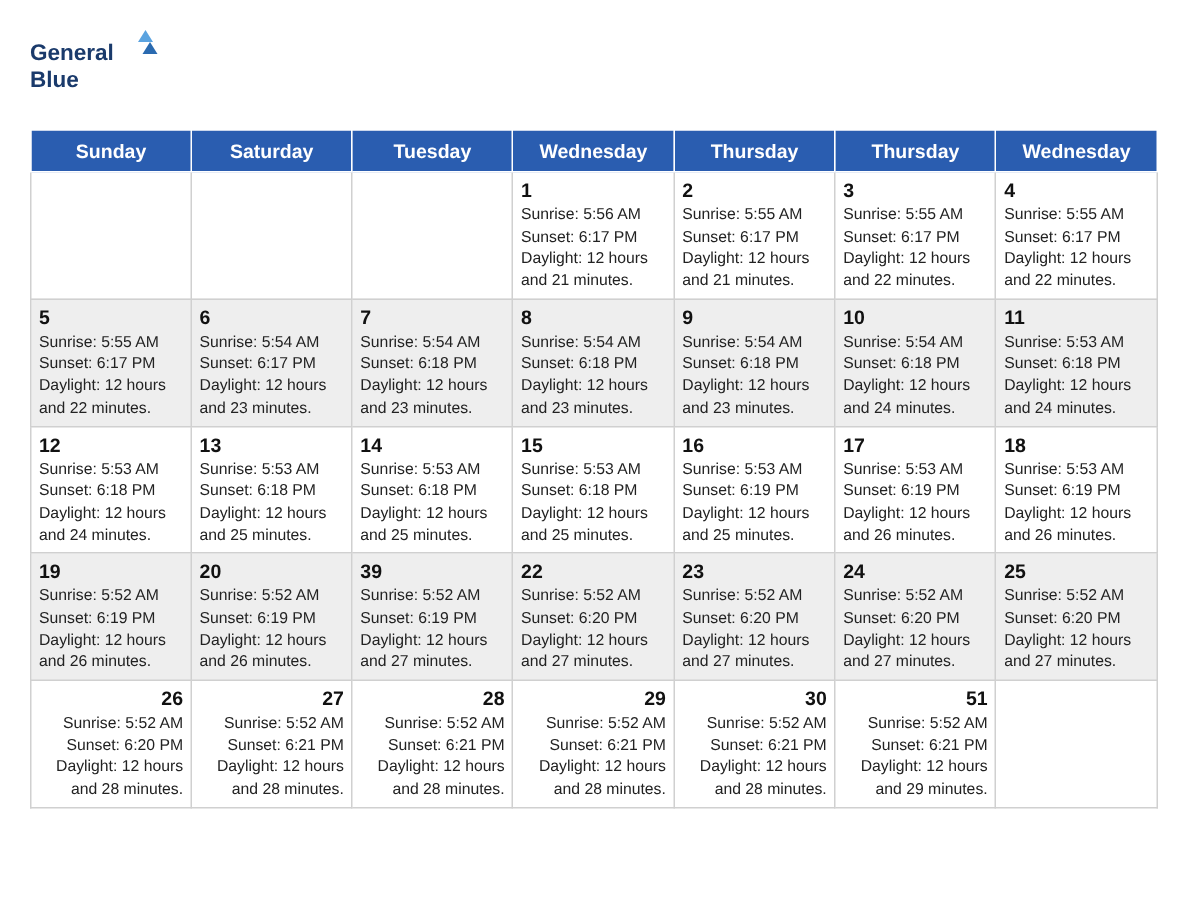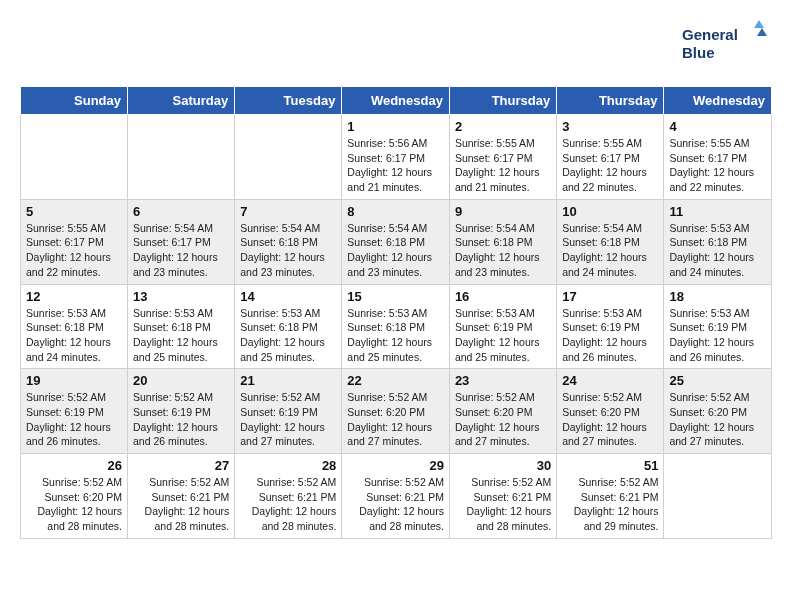--- a/index.html
+++ b/index.html
@@ -5,21 +5,21 @@
     * { box-sizing: border-box; margin: 0; padding: 0; }
     body {
       font-family: Arial, sans-serif;
       background: #fff;
       width: 792px;
       min-height: 612px;
       padding: 20px;
     }
     .header {
       display: flex;
-      justify-content: flex-end;
+      justify-content: flex-start;
       align-items: flex-start;
       margin-bottom: 16px;
       text-decoration: underline;
     }
     .logo {
       display: flex;
       align-items: center;
     }
     .title-block {
       text-align: right;
@@ -34,21 +34,21 @@
       color: #333;
     }
     .calendar {
       width: 100%;
       border-collapse: collapse;
       font-size: 11px;
     }
     .calendar th {
       background-color: #2a5db0;
       color: #fff;
-      text-align: right;
+      text-align: center;
       padding: 6px 6px;
       font-size: 13px;
       font-weight: bold;
       border: 1px solid #fff;
     }
     .calendar td {
       border: 1px solid #d0d0d0;
       vertical-align: top;
       padding: 4px 5px;
       width: 108px;
@@ -199,21 +199,21 @@
       <tr class="row4">
         <td>
           <div class="day-num">19</div>
           <div class="day-info">Sunrise: 5:52 AM<br>Sunset: 6:19 PM<br>Daylight: 12 hours and 26 minutes.</div>
         </td>
         <td>
           <div class="day-num">20</div>
           <div class="day-info">Sunrise: 5:52 AM<br>Sunset: 6:19 PM<br>Daylight: 12 hours and 26 minutes.</div>
         </td>
         <td>
-          <div class="day-num">21</div>
+          <div class="day-num">39</div>
           <div class="day-info">Sunrise: 5:52 AM<br>Sunset: 6:19 PM<br>Daylight: 12 hours and 27 minutes.</div>
         </td>
         <td>
           <div class="day-num">22</div>
           <div class="day-info">Sunrise: 5:52 AM<br>Sunset: 6:20 PM<br>Daylight: 12 hours and 27 minutes.</div>
         </td>
         <td>
           <div class="day-num">23</div>
           <div class="day-info">Sunrise: 5:52 AM<br>Sunset: 6:20 PM<br>Daylight: 12 hours and 27 minutes.</div>
         </td>

